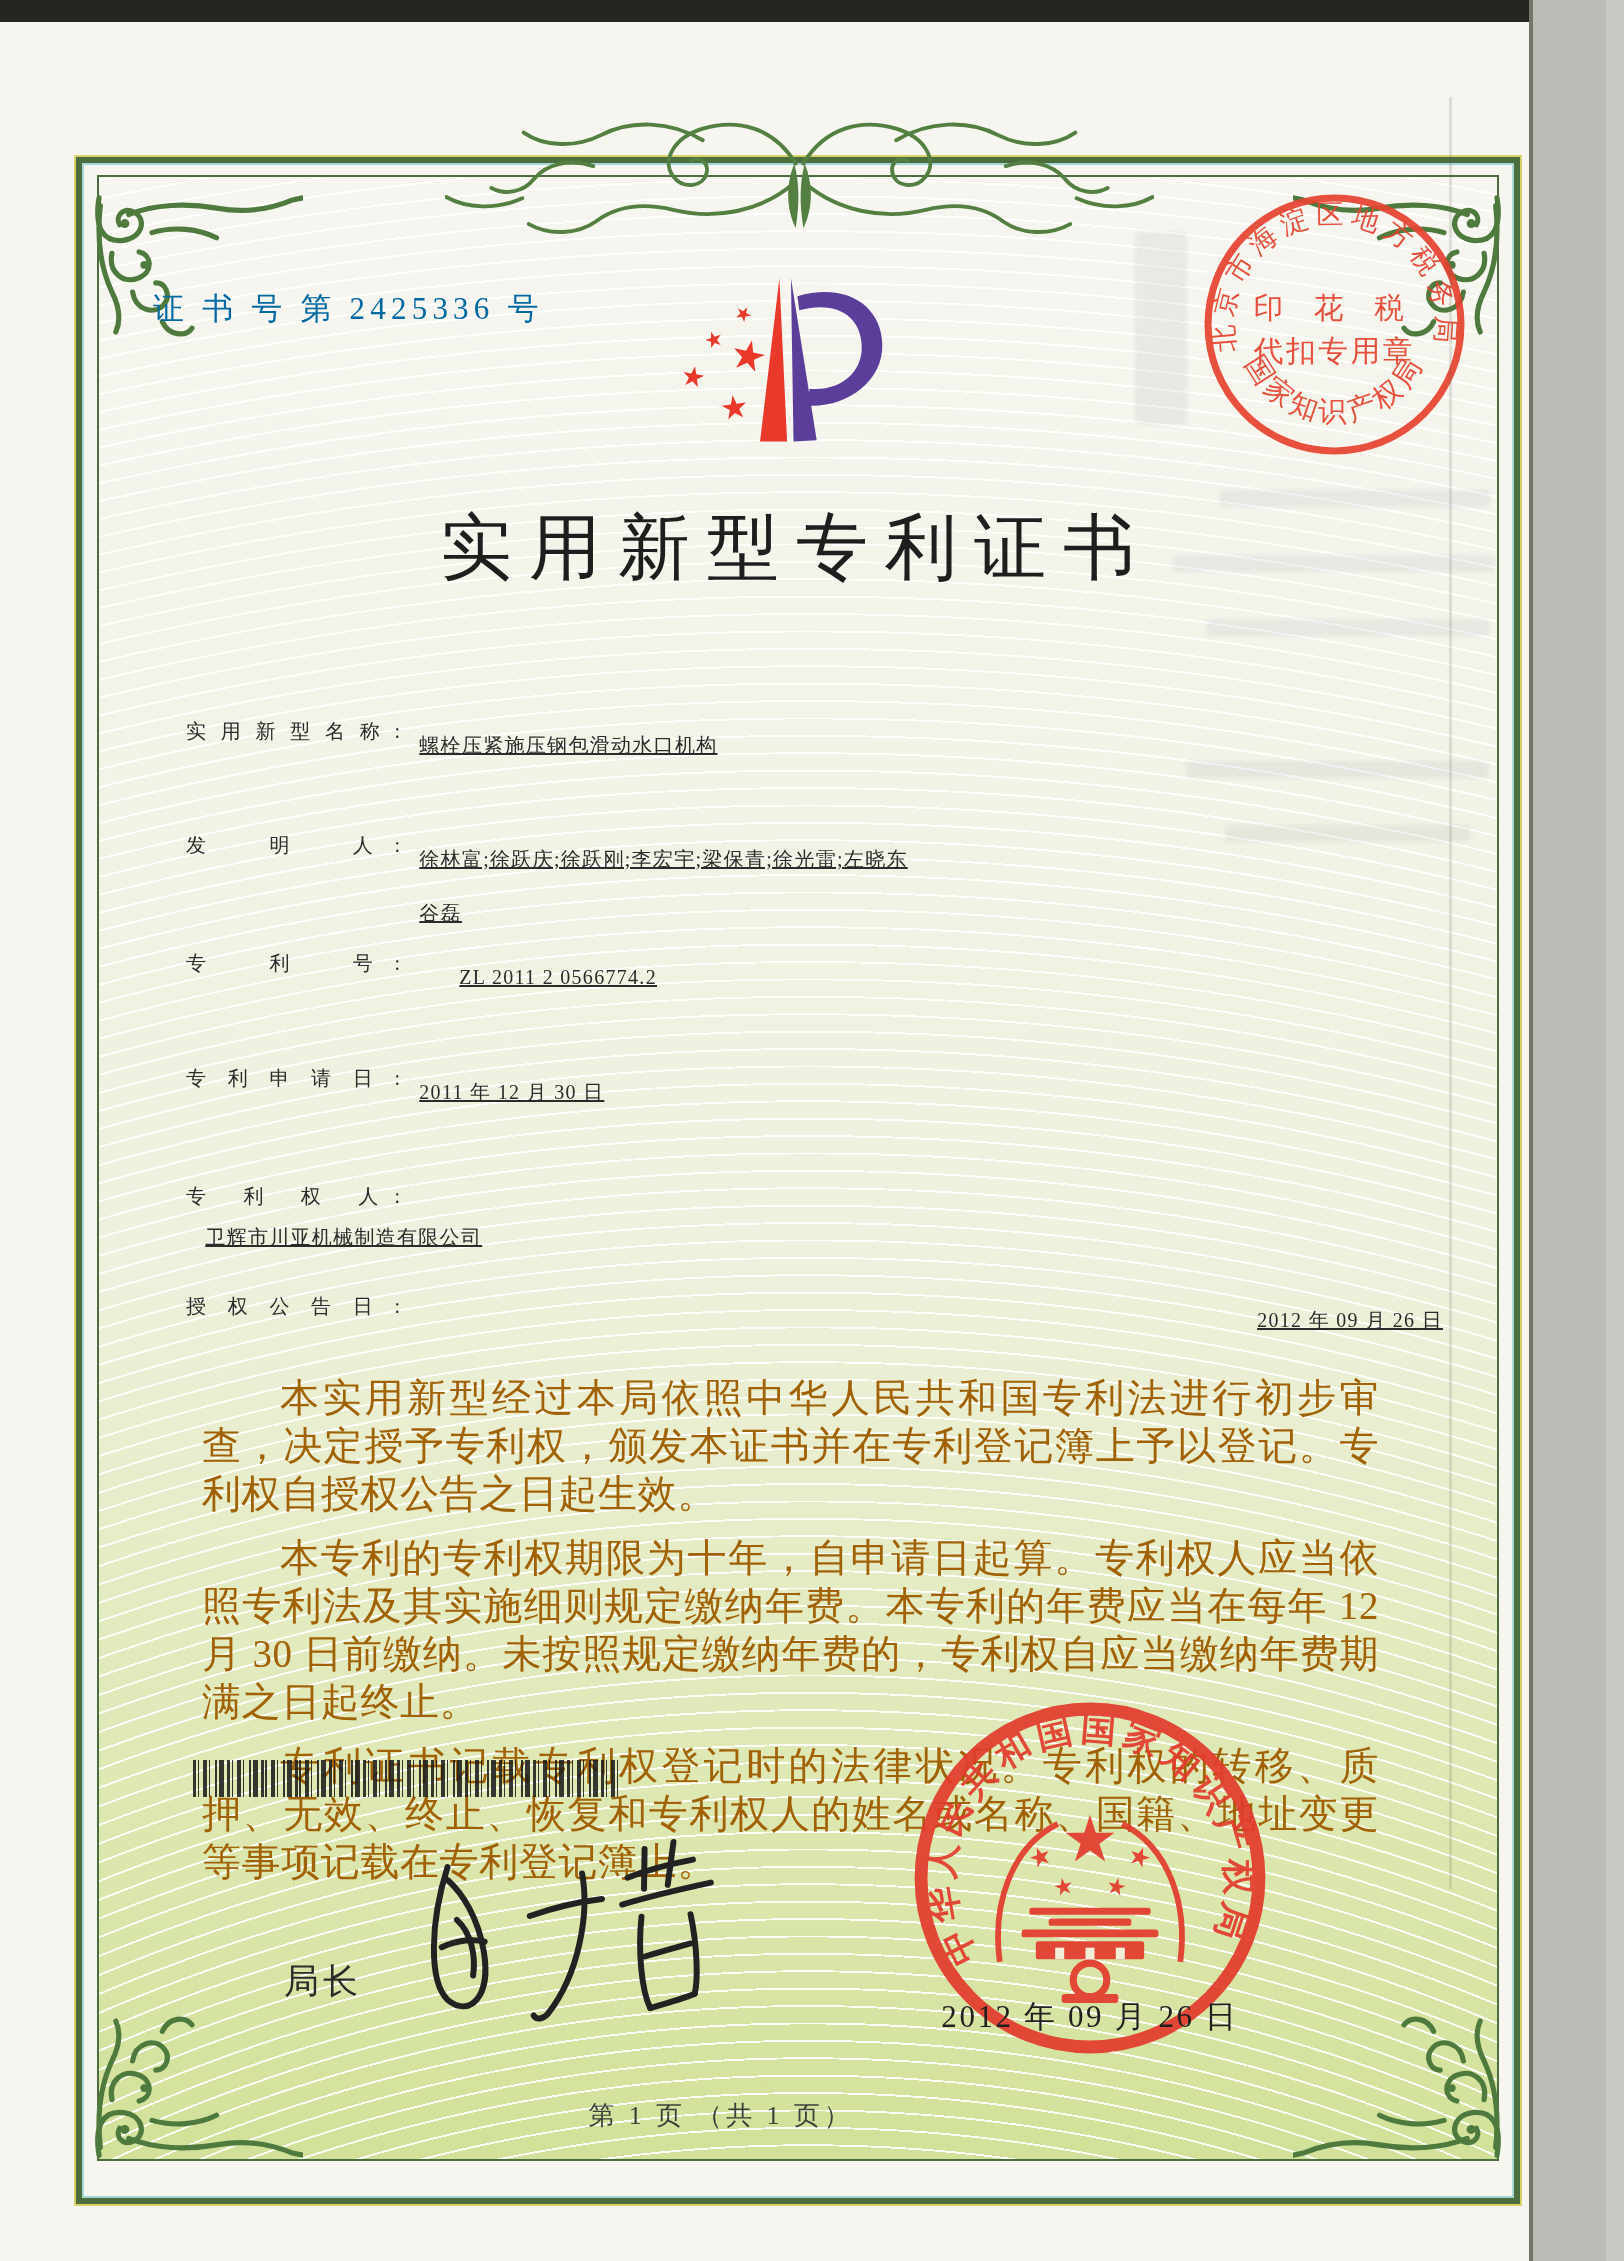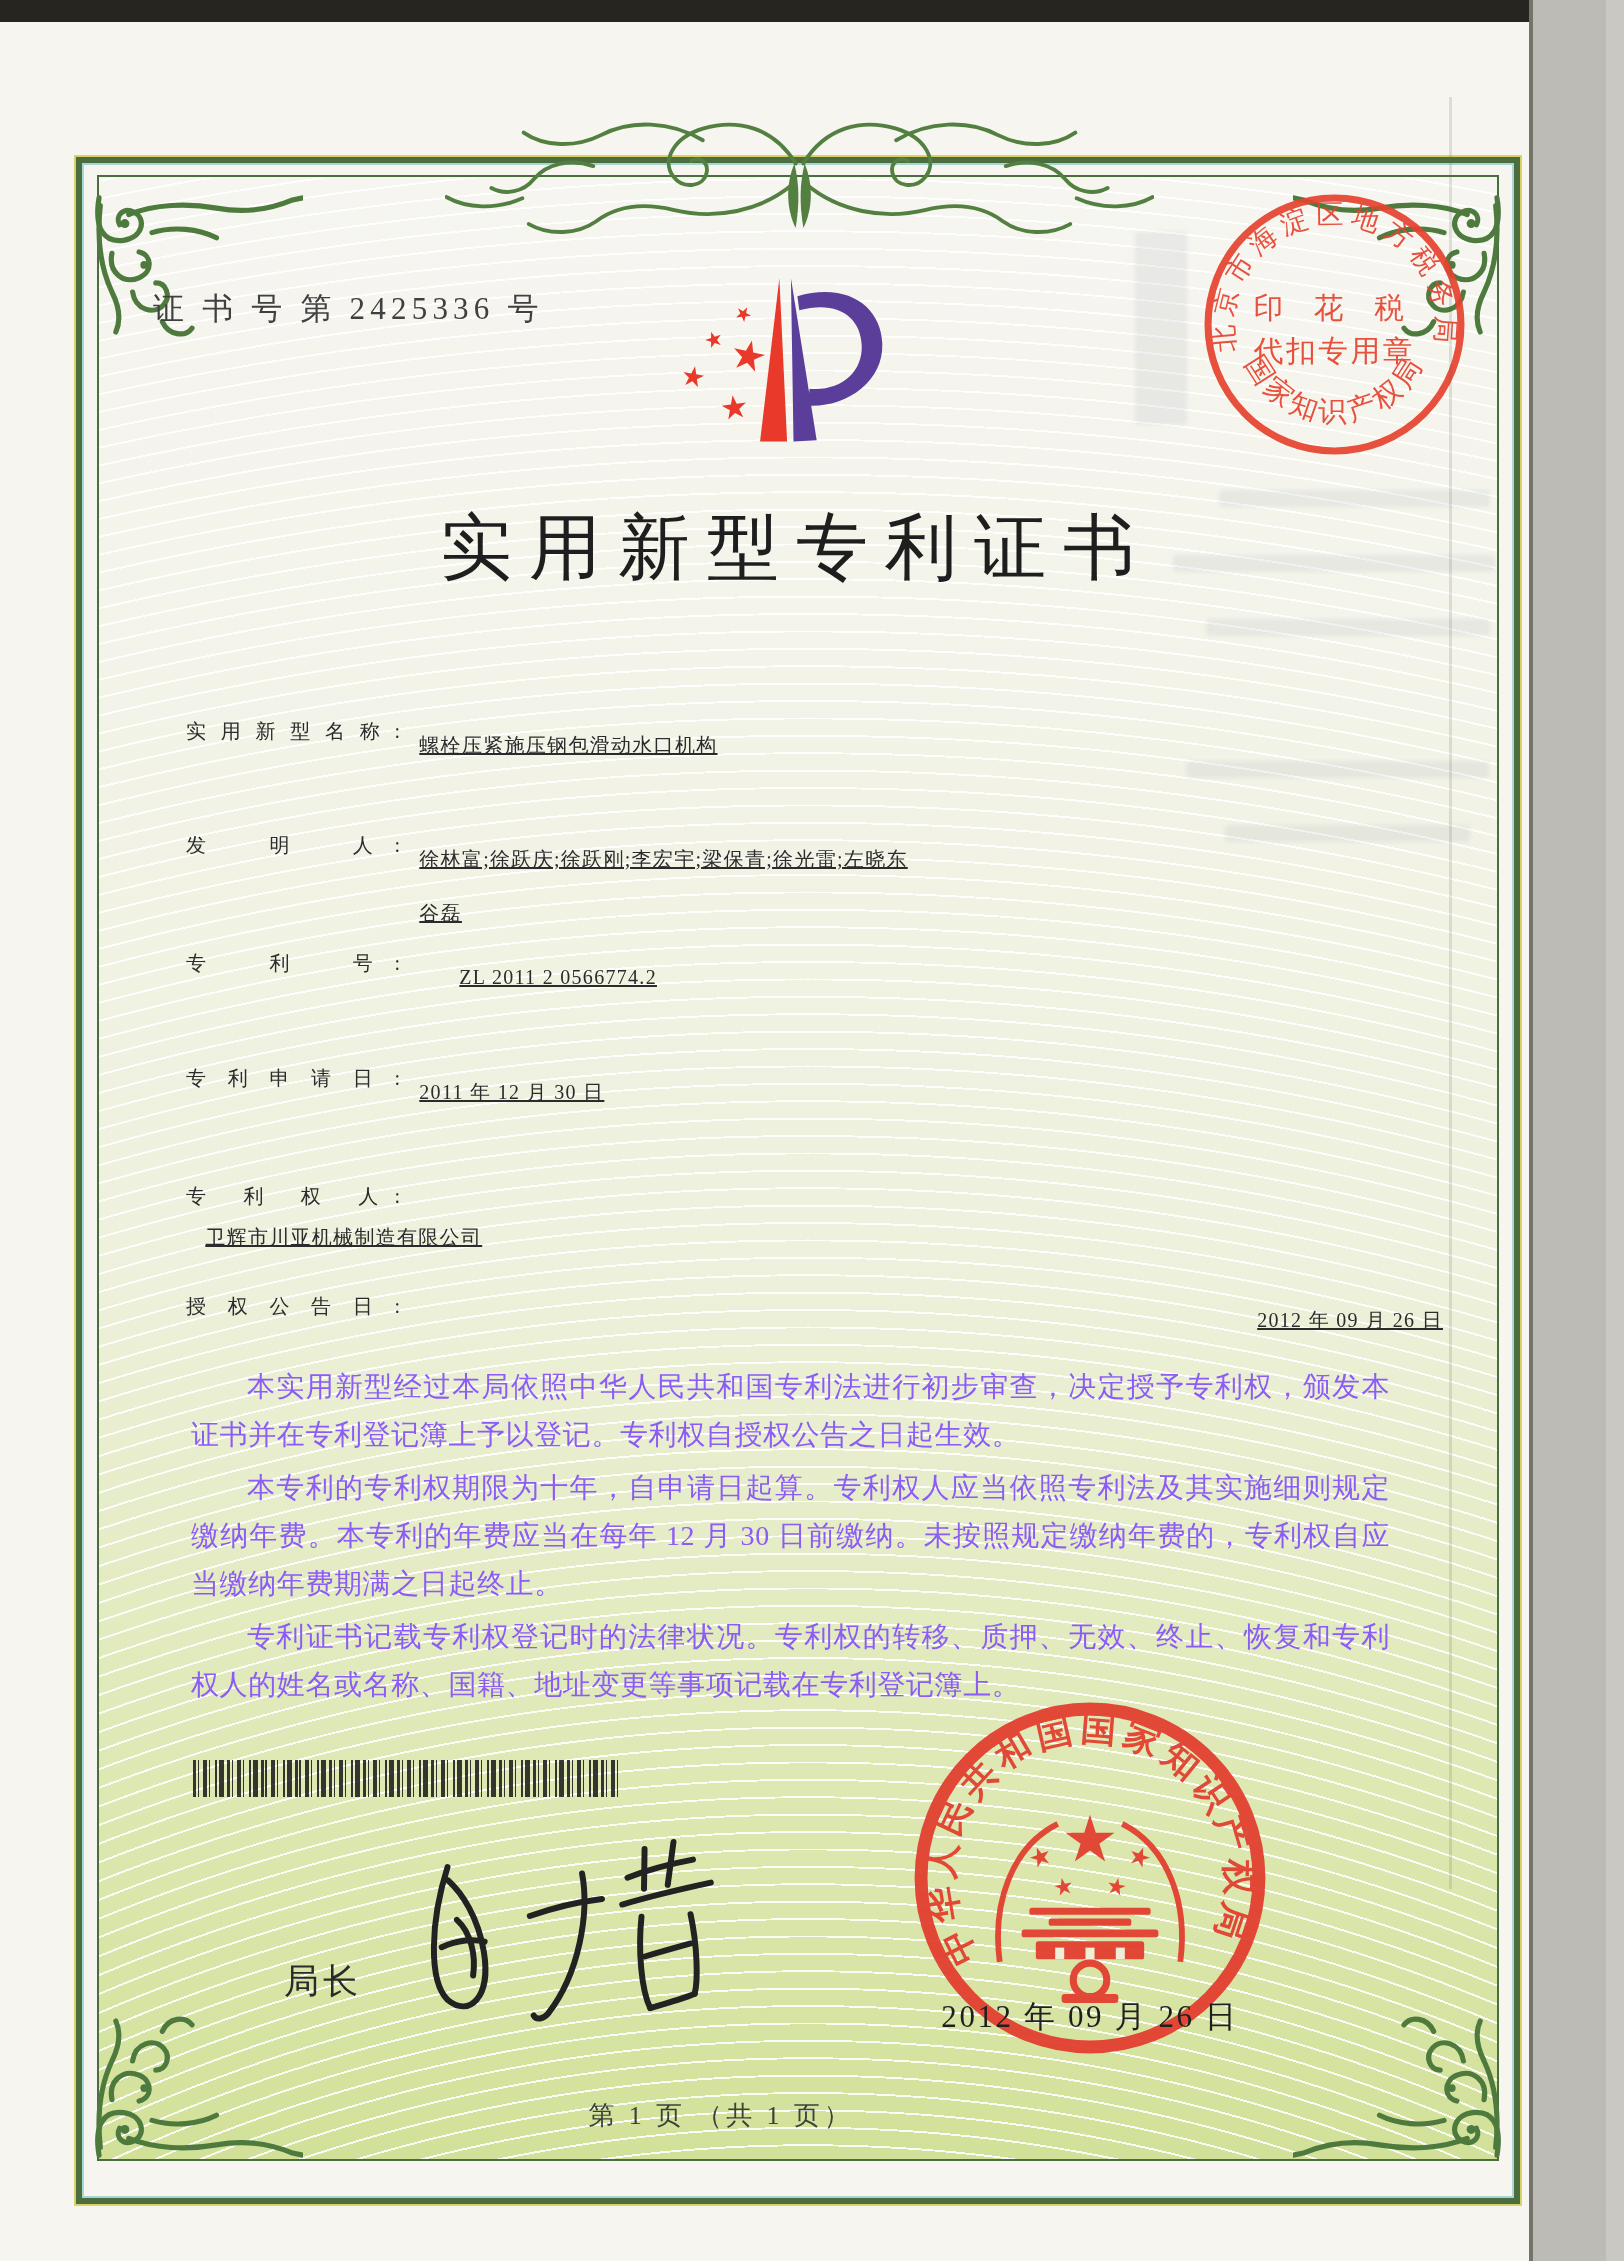--- a/index.html
+++ b/index.html
@@ -28,35 +28,35 @@
       linear-gradient(180deg, rgba(222,233,183,0) 0%, rgba(222,233,183,.10) 22%, rgba(222,233,183,.35) 55%, rgba(214,228,160,.78) 82%, rgba(208,224,148,.95) 100%);
   }
   .corner{position:absolute;width:213px;height:181px;z-index:2;}
   .corner.bl{left:14px;top:1829px;}
   .corner.br{left:1217px;top:1829px;transform:scaleX(-1);}
   .corner.tl{left:14px;top:29px;transform:scaleY(-1);}
   .corner.tr{left:1217px;top:29px;transform:scale(-1,-1);}
   .top-flourish{position:absolute;left:445px;top:95px;width:709px;height:155px;z-index:3;}
 
   
-  .cert-no{position:absolute;left:153px;top:288px;font-size:31px;letter-spacing:5.2px;color:#404040;z-index:3;}
+  .cert-no{position:absolute;left:153px;top:288px;font-size:31px;letter-spacing:5.2px;color:#0369a1;z-index:3;}
   .logo{position:absolute;left:653px;top:273px;width:245px;height:193px;z-index:3;}
   .title{position:absolute;left:796px;top:500px;transform:translateX(-50%);
     font-size:72px;font-weight:normal;letter-spacing:17px;white-space:nowrap;color:#1e1e1e;z-index:3;}
   .tax-stamp{position:absolute;left:1199px;top:189px;width:271px;height:271px;z-index:3;opacity:.92;}
 
   
   .field{position:absolute;left:186px;display:flex;font-size:20px;z-index:3;width:1257px;}
   .field .flabel{display:inline-block;width:214px;text-align:justify;text-align-last:justify;flex:none;}
   .field .fvalue{margin-left:19.3px;white-space:pre-line;line-height:54px;letter-spacing:1.3px;text-decoration:underline;}
   .f0{top:718px;}.f1{top:832px;}.f2{top:950px;gap:40px;}.f3{top:1065px;}.f4{top:1183px;flex-direction:column;}.f5{top:1293px;justify-content:space-between;}
 
   
   .paras{position:absolute;left:186px;top:1358px;width:1209px;z-index:3;}
-  .paras p{margin:5px;font-size:28px;line-height:48px;text-align:justify;text-indent:2em;letter-spacing:0.6px;color:#8b5cf6;}
+  .paras p{margin:16px;font-size:39px;line-height:48px;text-align:justify;text-indent:2em;letter-spacing:0.6px;color:#a16207;}
 
   
   .barcode{position:absolute;left:193px;top:1760px;width:429px;height:37px;z-index:3;opacity:.88;
     background:repeating-linear-gradient(90deg,
       #1d1d1b 0 2.6px, transparent 2.6px 4.5px,
       #1d1d1b 4.5px 5.8px, transparent 5.8px 9.7px,
       #1d1d1b 9.7px 14px, transparent 14px 16px,
       #1d1d1b 16px 17.4px, transparent 17.4px 22px,
       #1d1d1b 22px 24px, transparent 24px 26px,
       #1d1d1b 26px 31px, transparent 31px 34px);}

